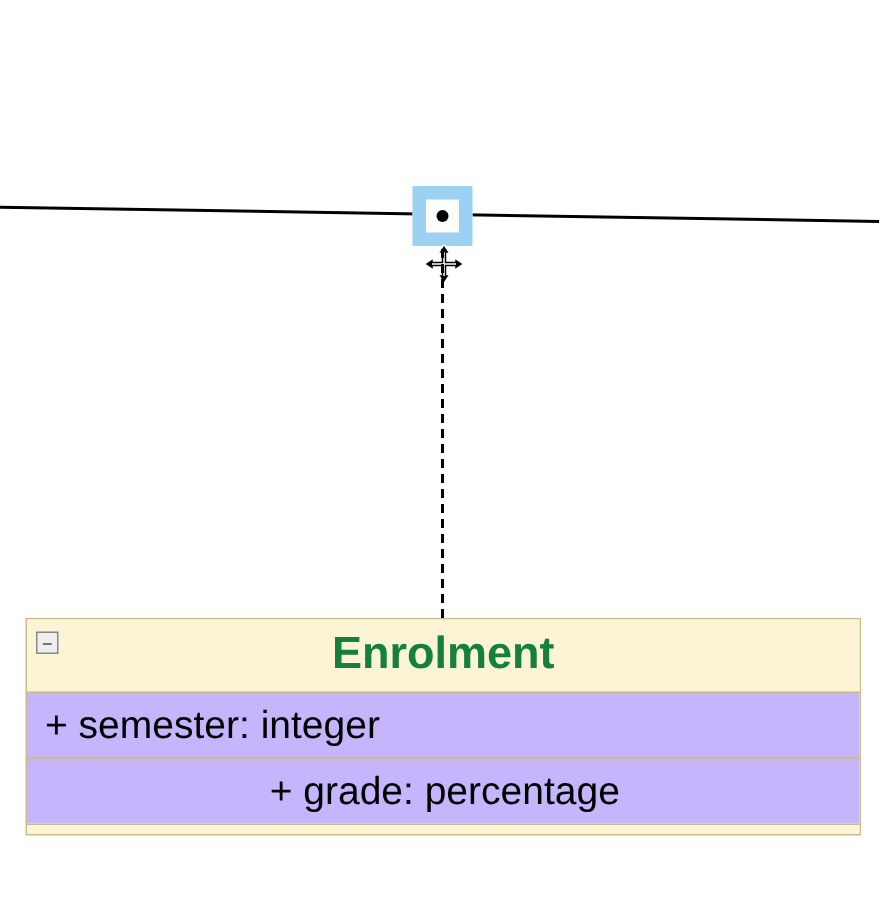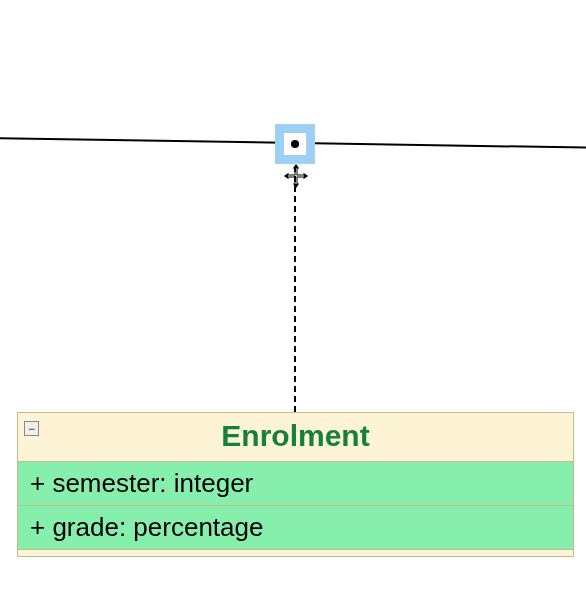--- a/index.html
+++ b/index.html
@@ -103,25 +103,26 @@
     cursor: default;
   }
   .class-body {
     background: #fdf3d5;
     padding: 0;
   }
   .attr-row {
     font-size: 26px;
     color: #000;
     padding: 6px 10px 6px 12px;
-    background: #86efac;
+    background: #c4b5fd;
     border-bottom: 1px solid #c9b98a;
   }
   .attr-row:last-child {
     border-bottom: none;
+    text-align: center;
   }
   .class-footer {
     height: 6px;
     background: #fdf3d5;
     border-top: 1px solid #c9b98a;
   }
 </style>
 </head>
 <body>
 

